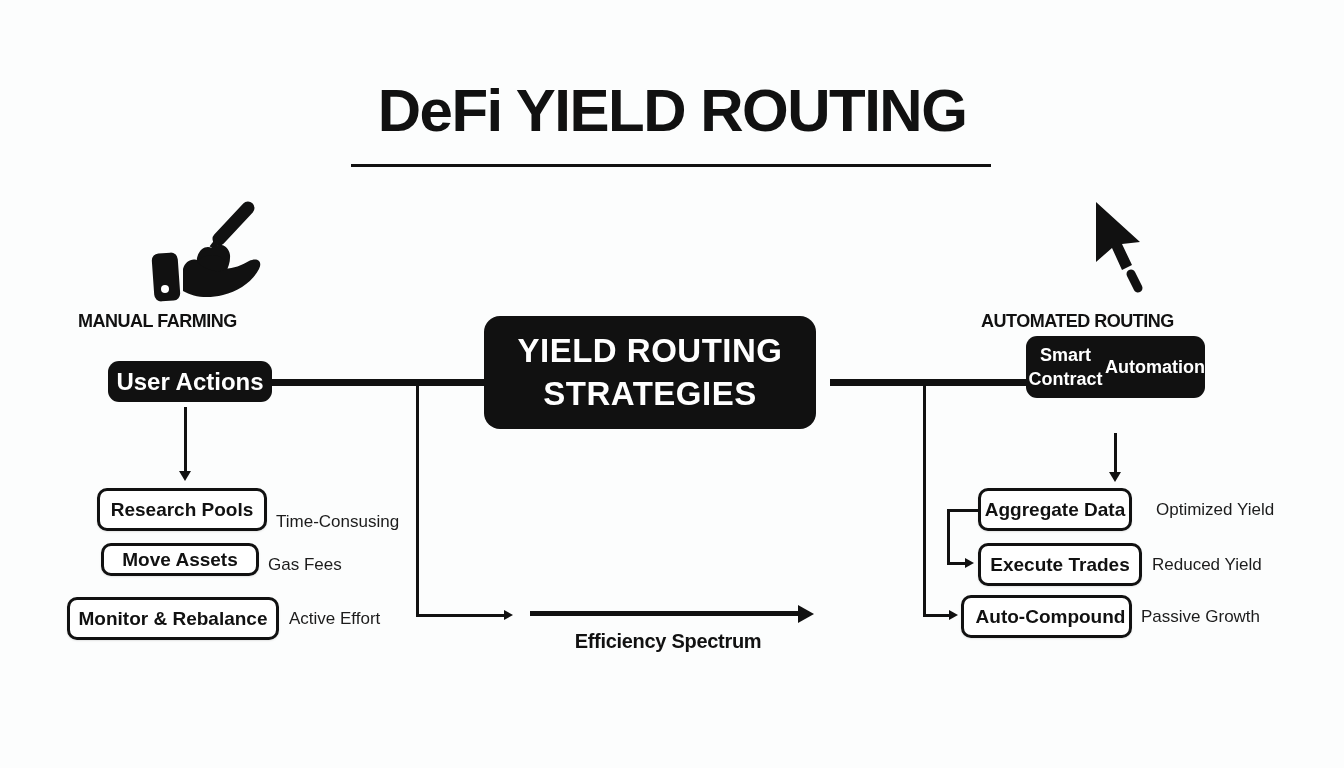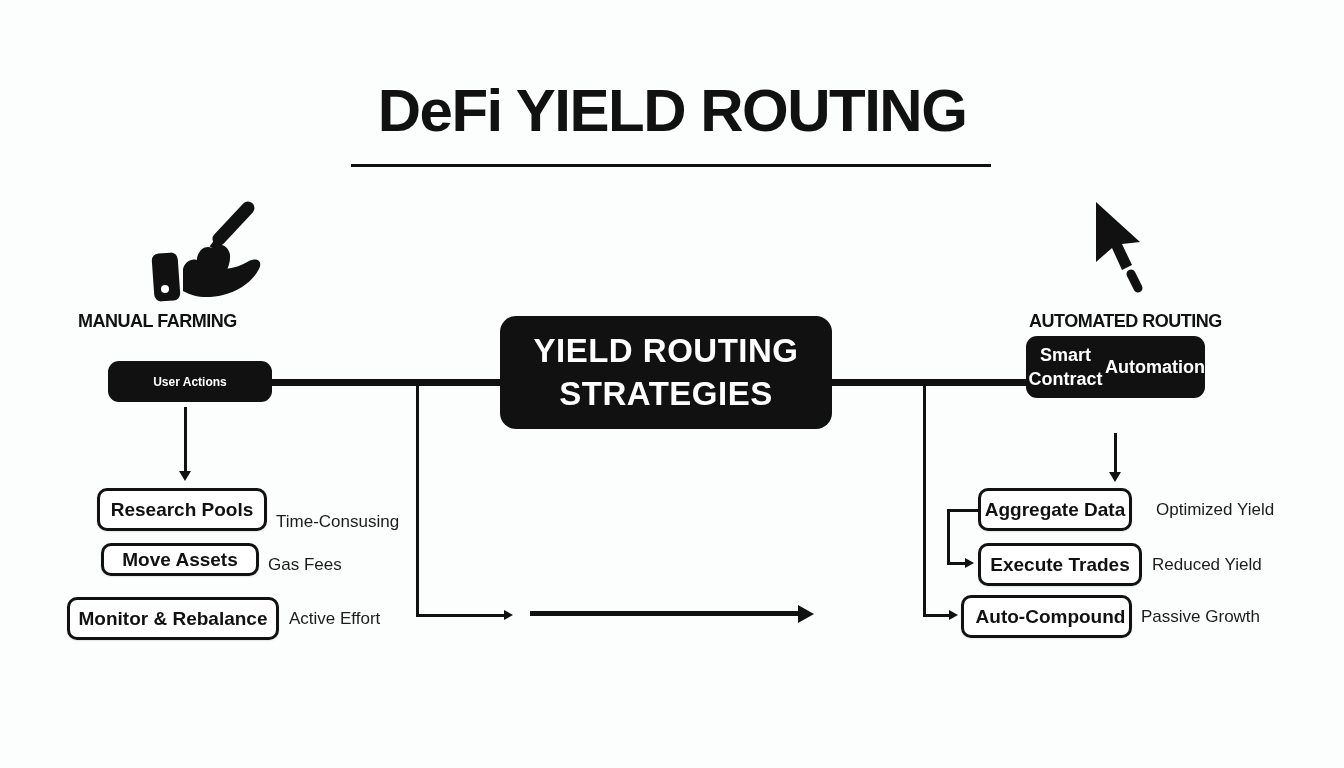--- a/index.html
+++ b/index.html
@@ -26,31 +26,31 @@
     position:absolute;left:351px;top:164px;width:640px;height:3px;
     background:var(--ink);
   }
 
   
   .section-heading{
     position:absolute;font-size:18px;font-weight:800;letter-spacing:-0.5px;
     white-space:nowrap;
   }
   .heading-left{left:78px;top:311px;}
-  .heading-right{left:981px;top:311px;margin-left:48px;}
+  .heading-right{left:981px;top:311px;}
 
   
   .black-node{
     position:absolute;background:var(--ink);color:#fff;
     display:flex;align-items:center;justify-content:center;
     font-weight:700;text-align:center;
   }
-  .user-actions{left:108px;top:361px;width:164px;height:41px;border-radius:11px;font-size:12px;}
+  .user-actions{left:108px;top:361px;width:164px;height:41px;border-radius:11px;font-size:24px;}
   .center-box{
-    left:500px;top:316px;width:332px;height:113px;border-radius:16px;
+    left:484px;top:316px;width:332px;height:113px;border-radius:16px;
     flex-direction:column;font-size:33px;font-weight:800;line-height:1.28;
     letter-spacing:0.5px;
   }
   .smart-contract{
     left:1026px;top:336px;width:179px;height:62px;border-radius:11px;
     flex-direction:row;font-size:18px;line-height:1.35;
   }
 
   
   .wbox{
@@ -197,20 +197,21 @@
     <span>Monitor &amp; Rebalance</span>
   </div>
   <div class="note n-monitor">Active Effort</div>
 
   <div class="vline v-branchL"></div>
   <div class="hline h-branchL"></div>
   <div class="ah ah-right-sm ah-branchL"></div>
 
   <div class="hline spectrum-line"></div>
   <div class="ah ah-right-lg ah-spectrum"></div>
+  <div class="spectrum-label">Efficiency Spectrum</div>
 
   <div class="vline v-smart"></div>
   <div class="ah ah-down ah-smart"></div>
 
   <div class="wbox b-aggregate">
     <span>Aggregate Data</span>
   </div>
   <div class="note n-aggregate">Optimized Yield</div>
 
   <div class="wbox b-execute">

